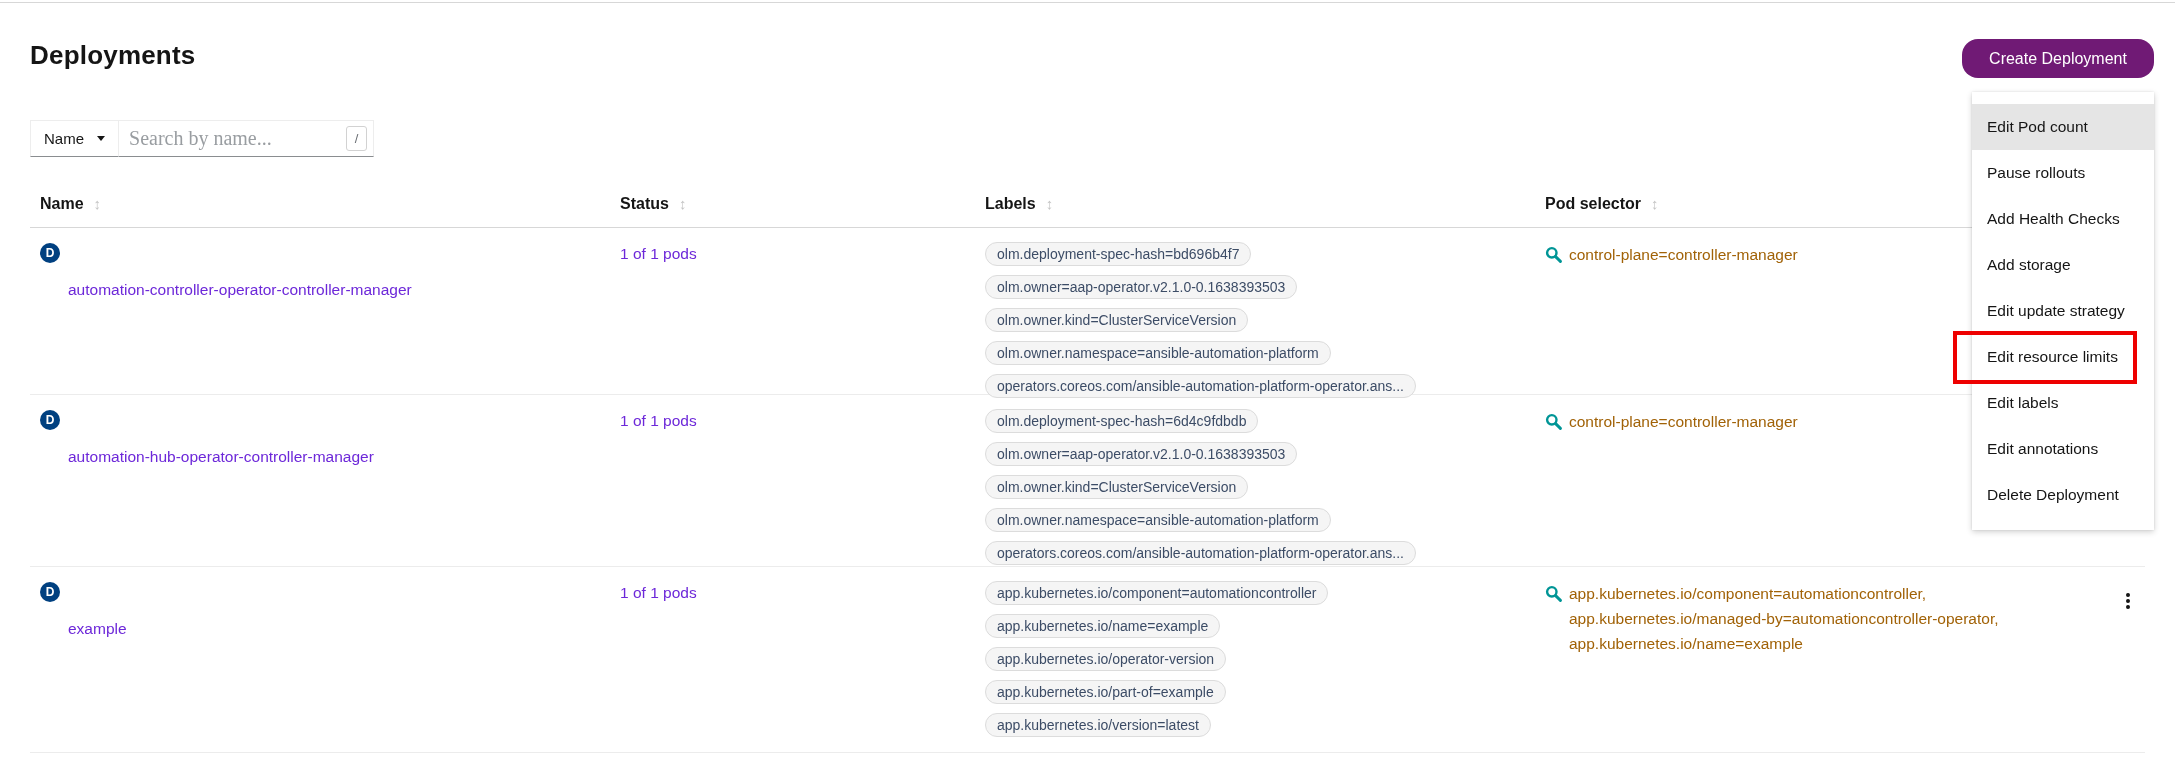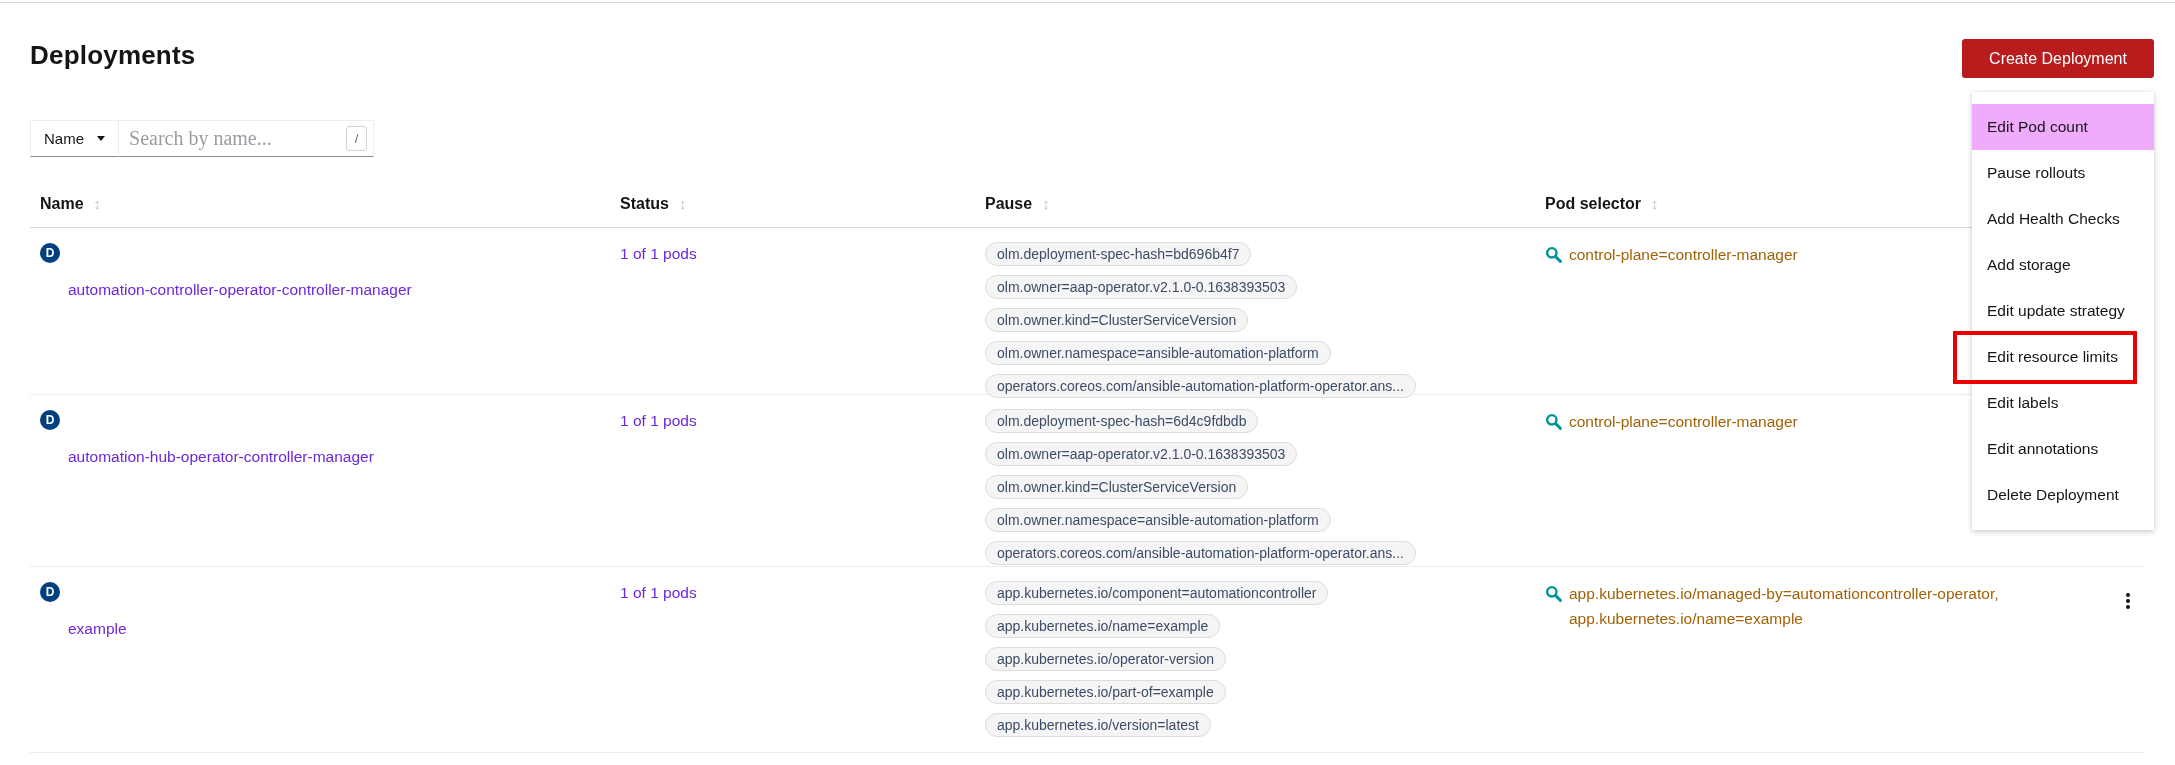--- a/index.html
+++ b/index.html
@@ -53,21 +53,21 @@
   a.sel-line { color:#a16207; font-size:15.5px; line-height:25px; text-decoration:none; white-space:nowrap; cursor:pointer; }
   .kebab { position:absolute; top:20px; right:6px; width:22px; height:28px; border:none; background:transparent;
     display:flex; flex-direction:column; align-items:center; justify-content:center; gap:2.5px; cursor:pointer; }
   .kebab i { width:3.8px; height:3.8px; border-radius:50%; background:#151515; }
 
   
   .menu { position:absolute; left:1972px; top:92px; width:182px; padding:12px 0; background:#fff; z-index:20;
     box-shadow:0 2px 6px rgba(3,3,3,0.18), 0 0 2px rgba(3,3,3,0.1); }
   .menu-item { height:46px; padding:11px 15px; font-size:15.5px; line-height:24px; color:#151515;
     white-space:nowrap; cursor:pointer; }
-  .menu-item.hovered { background:#f0abfc; }
+  .menu-item.hovered { background:#e5e5e5; }
 
   .red-box { position:absolute; left:1953px; top:331px; width:184px; height:53px; border:4px solid #ee0000;
     z-index:30; pointer-events:none; }
 </style>
 </head>
 <body>
 
 <div class="top-rule"></div>
 
 <h1 class="page-title">Deployments</h1>
@@ -76,34 +76,34 @@
   <button class="filter-toggle">
     <span>Name</span>
     <span class="caret"></span>
   </button>
   <div class="search-box">
     <input type="text" placeholder="Search by name..." style="">
     <span class="kbd-hint">/</span>
   </div>
 </div>
 
-<button class="create-btn" style="background:#b91c1c;">Create Deployment</button>
+<button class="create-btn" style="background:#701a75;border-radius:16px;">Create Deployment</button>
 
 <div class="table">
   <div class="thead" id="thead">
       <div class="th">
     <span>Name</span>
     <span class="sort-ic">↕</span>
   </div>
       <div class="th">
     <span>Status</span>
     <span class="sort-ic">↕</span>
   </div>
       <div class="th">
-    <span>Pause</span>
+    <span>Labels</span>
     <span class="sort-ic">↕</span>
   </div>
       <div class="th">
     <span>Pod selector</span>
     <span class="sort-ic">↕</span>
   </div>
     </div>
   <div id="tbody">
       <div class="trow">
     <div class="cell name-cell">
@@ -185,20 +185,21 @@
           <a class="label-chip">app.kubernetes.io/version=latest</a>
         </div>
     <div class="cell sel-cell">
       <span class="sel-icon">
         <svg width="17" height="17" viewBox="0 0 17 17">
           <circle cx="6.8" cy="6.8" r="4.7" fill="none" stroke="#009596" stroke-width="2.4"></circle>
           <line x1="10.6" y1="10.6" x2="15.4" y2="15.4" stroke="#009596" stroke-width="2.9" stroke-linecap="round"></line>
         </svg>
       </span>
       <span class="sel-lines">
+            <a class="sel-line">app.kubernetes.io/component=automationcontroller,</a>
             <a class="sel-line">app.kubernetes.io/managed-by=automationcontroller-operator,</a>
             <a class="sel-line">app.kubernetes.io/name=example</a>
           </span>
     </div>
     <button class="kebab">
           <i></i>
           <i></i>
           <i></i>
         </button>
   </div>

